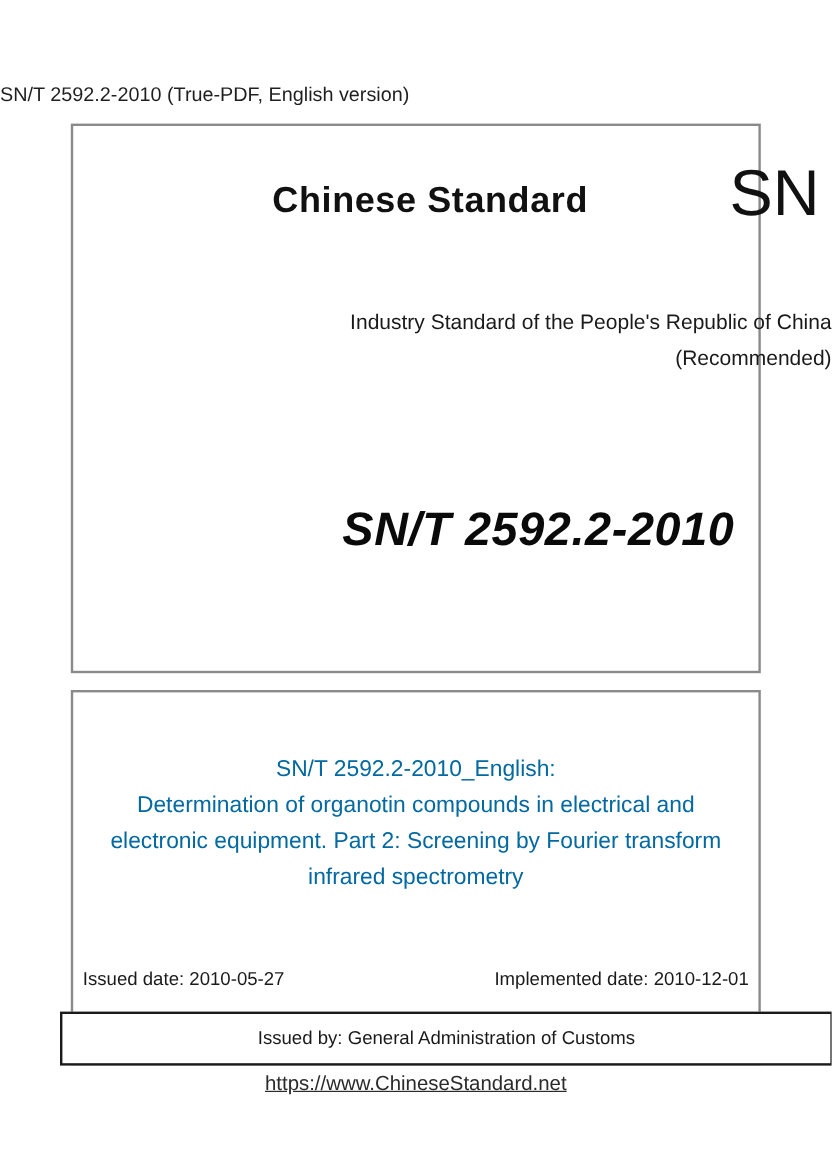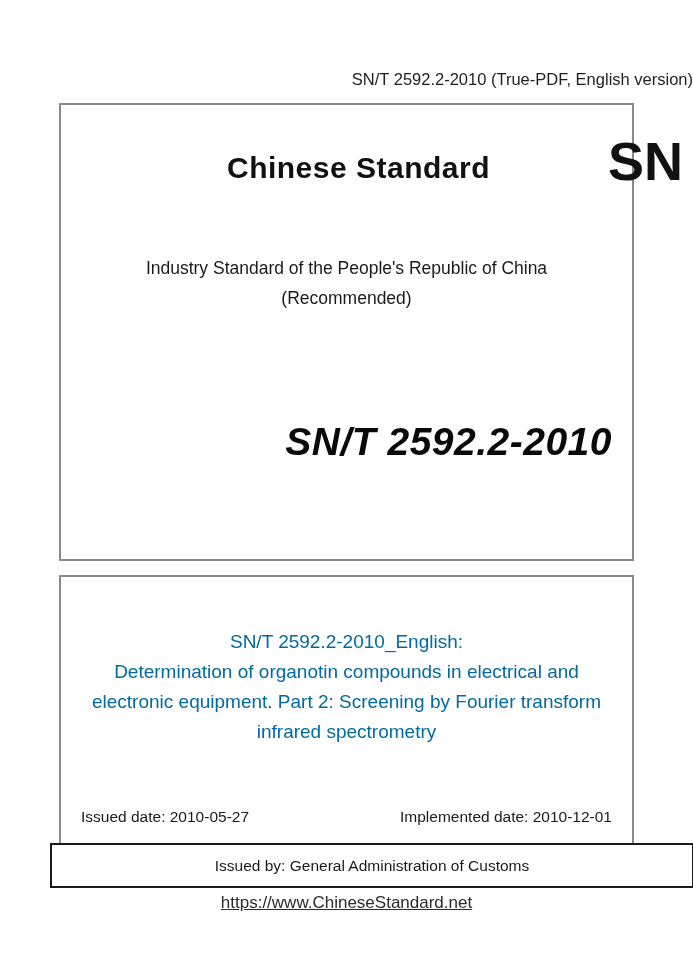--- a/index.html
+++ b/index.html
@@ -8,42 +8,42 @@
     width: 693px; height: 980px;
     font-family: "Liberation Sans", "DejaVu Sans", sans-serif;
     color: var(--text, #1a1a1a);
     position: relative;
     overflow: hidden;
   }
   .page { position: absolute; inset: 0; }
 
   .doc-header {
     position: absolute; top: 70px; left: 0; width: 100%;
-    text-align: right; font-size: 16.5px; color: #1f1f1f;
+    text-align: left; font-size: 16.5px; color: #1f1f1f;
   }
 
   
   .box1 {
     position: absolute; left: 59px; top: 103px;
     width: 575px; height: 458px;
     border: 2px solid var(--border-gray, #8a8a8a);
     background: #fff;
   }
   .brand-title {
     position: absolute; top: 151px; left: 12px; width: 100%;
     text-align: center; font-size: 30px; font-weight: bold;
     letter-spacing: 0.5px; color: #111;
   }
   .sn-logo {
     position: absolute; top: 134px; right: 10px;
-    font-size: 54px; font-weight: bold; line-height: 1; color: #111;
+    font-size: 54px; font-weight: normal; line-height: 1; color: #111;
   }
   .std-type {
     position: absolute; top: 253px; left: 0; width: 100%;
-    text-align: center; font-size: 17.5px; line-height: 30px;
+    text-align: right; font-size: 17.5px; line-height: 30px;
   }
   .classification {
     position: absolute; top: 345px; left: 72px;
     font-size: 16px;
   }
   .standard-number {
     position: absolute; top: 420px; right: 81px;
     font-size: 39px; font-weight: bold; letter-spacing: 0.5px; color: #0a0a0a; font-style: italic;
   }
 
@@ -54,21 +54,21 @@
     border: 2px solid var(--border-gray, #8a8a8a);
     background: #fff;
   }
   .title-block {
     position: absolute; top: 627px; left: 0; width: 100%;
     text-align: center; font-size: 19px; line-height: 30px; color: #0369a1;
   }
   .dates-row {
     position: absolute; top: 808px; left: 61px; width: 571px;
     display: flex; justify-content: space-between;
-    padding: 0 20px; font-size: 15.5px;
+    padding: 0 8px; font-size: 15.5px;
   }
   .issued-by-box {
     position: absolute; left: 50px; top: 843px;
     width: 644px; height: 45px;
     border: 2px solid var(--border-black, #1a1a1a);
     background: #fff;
     display: flex; align-items: center; justify-content: center;
     font-size: 15.5px;
   }
 

